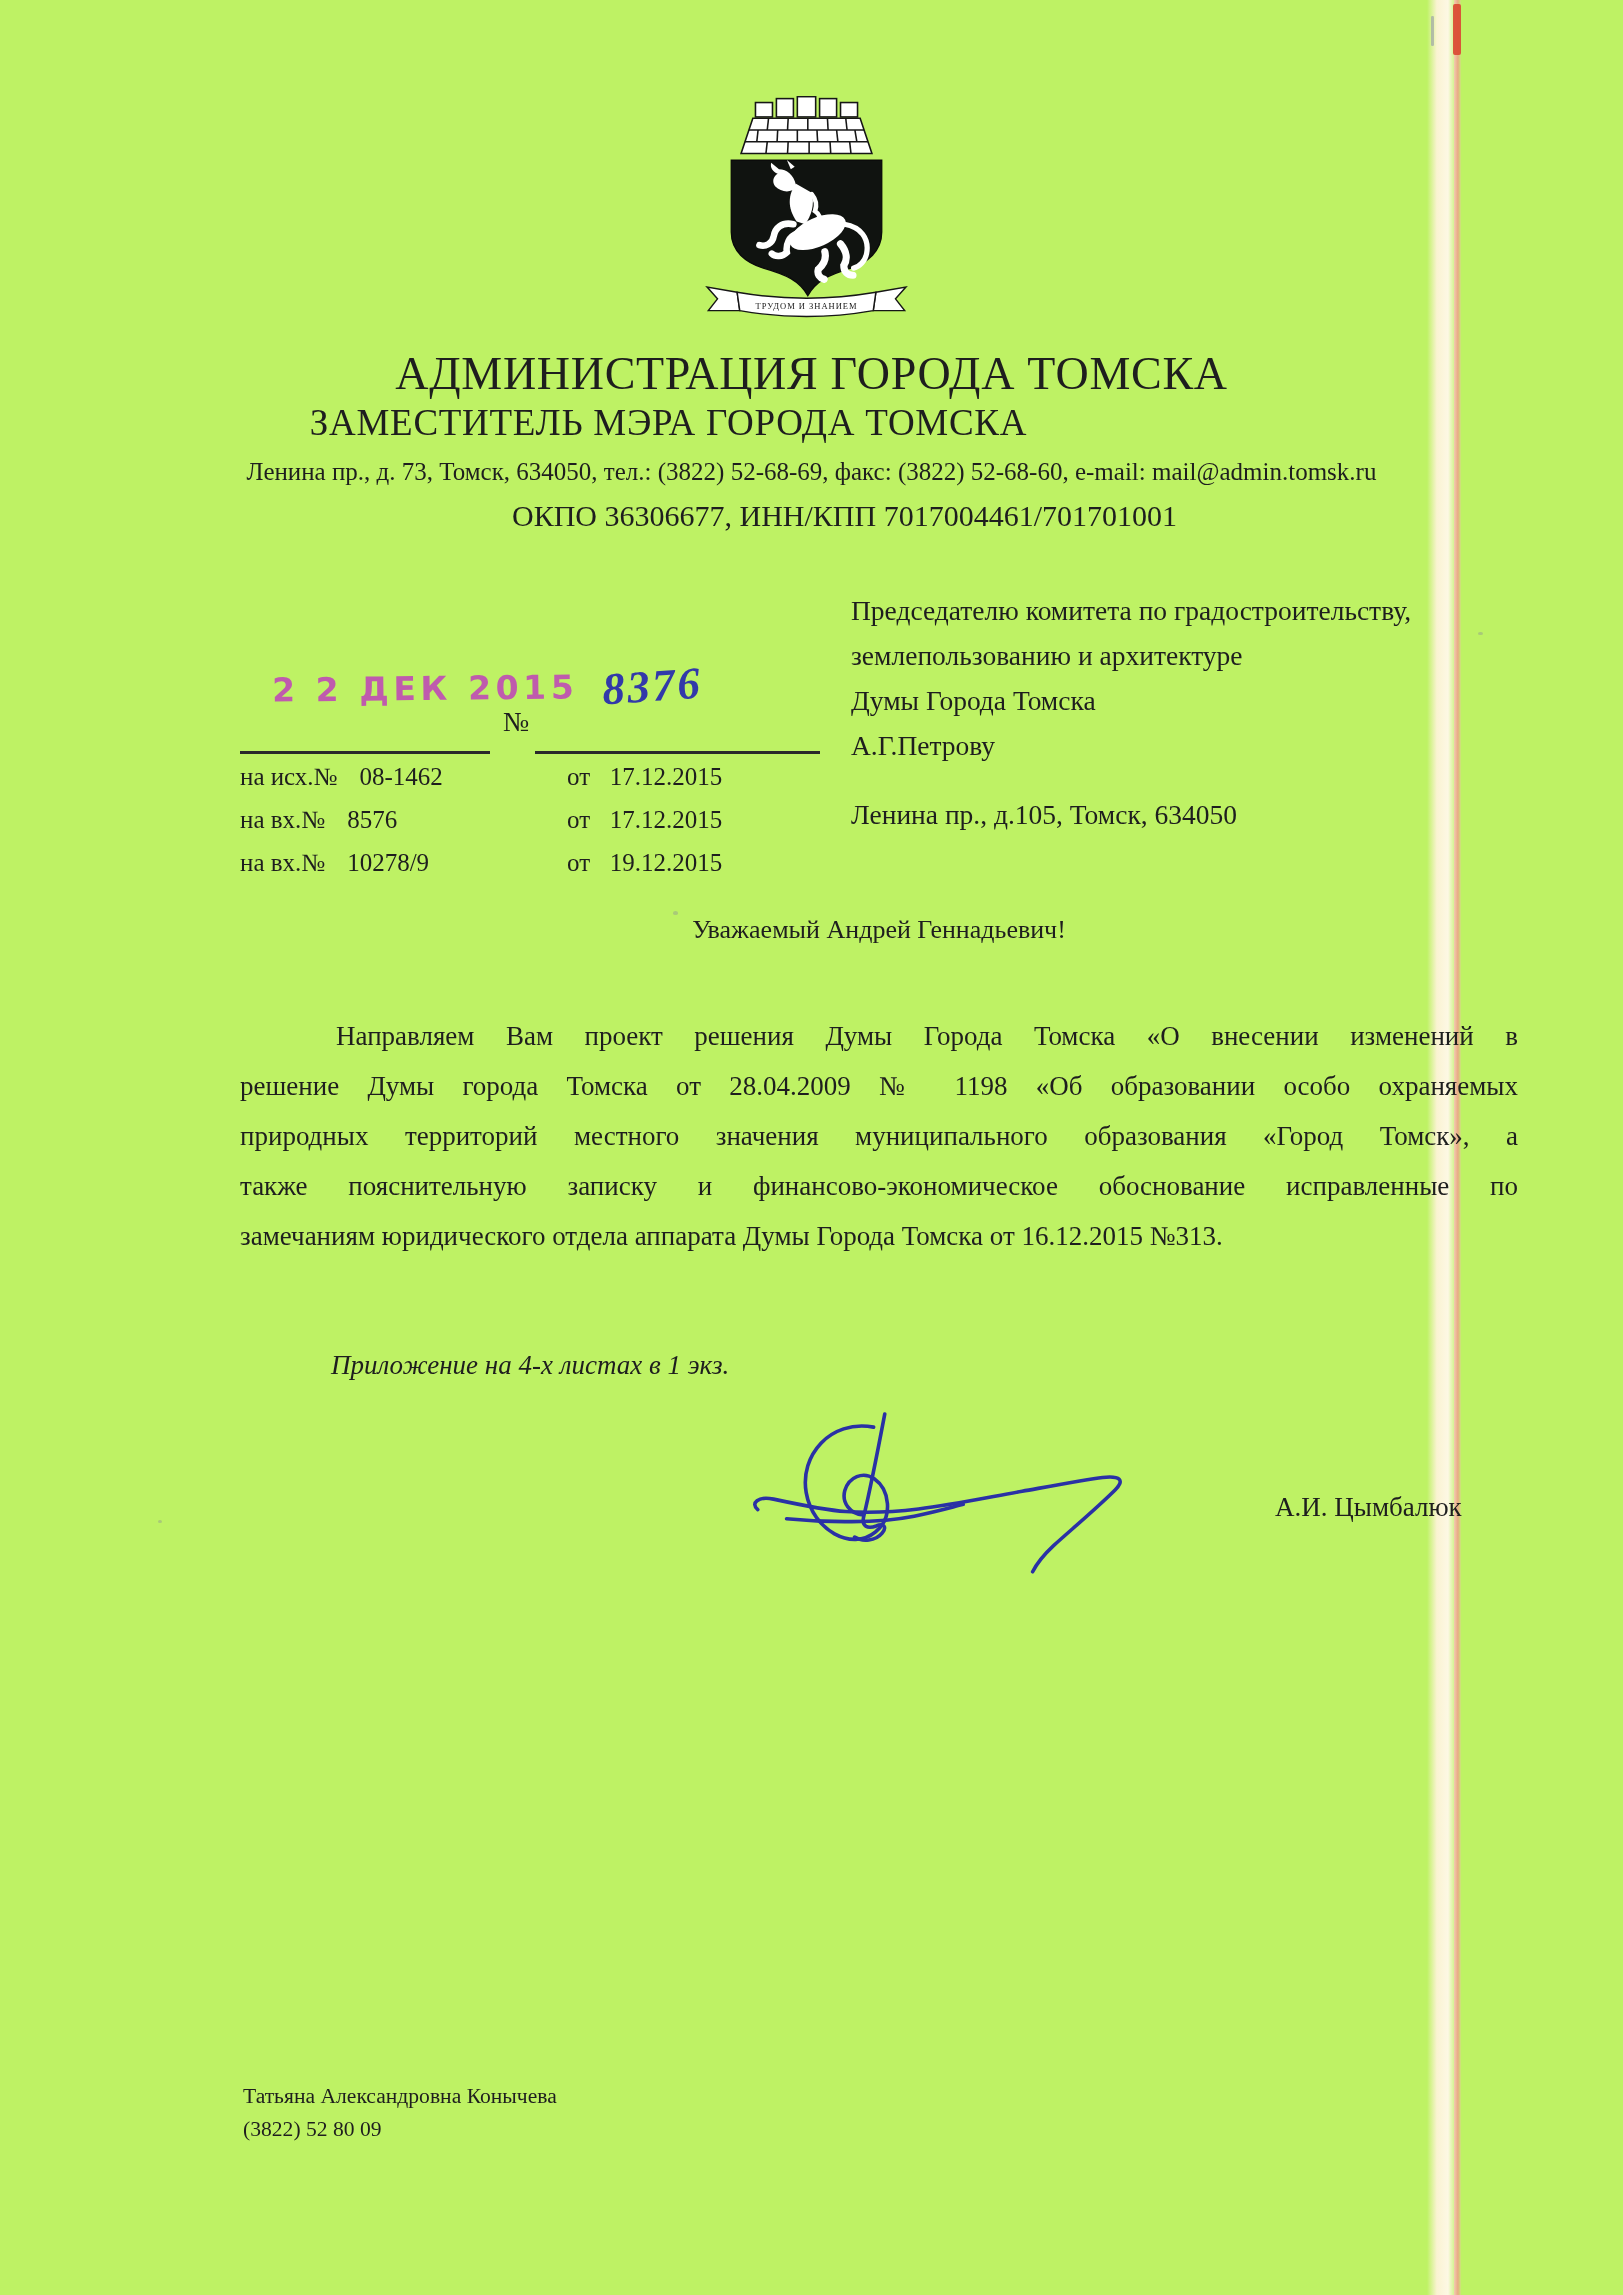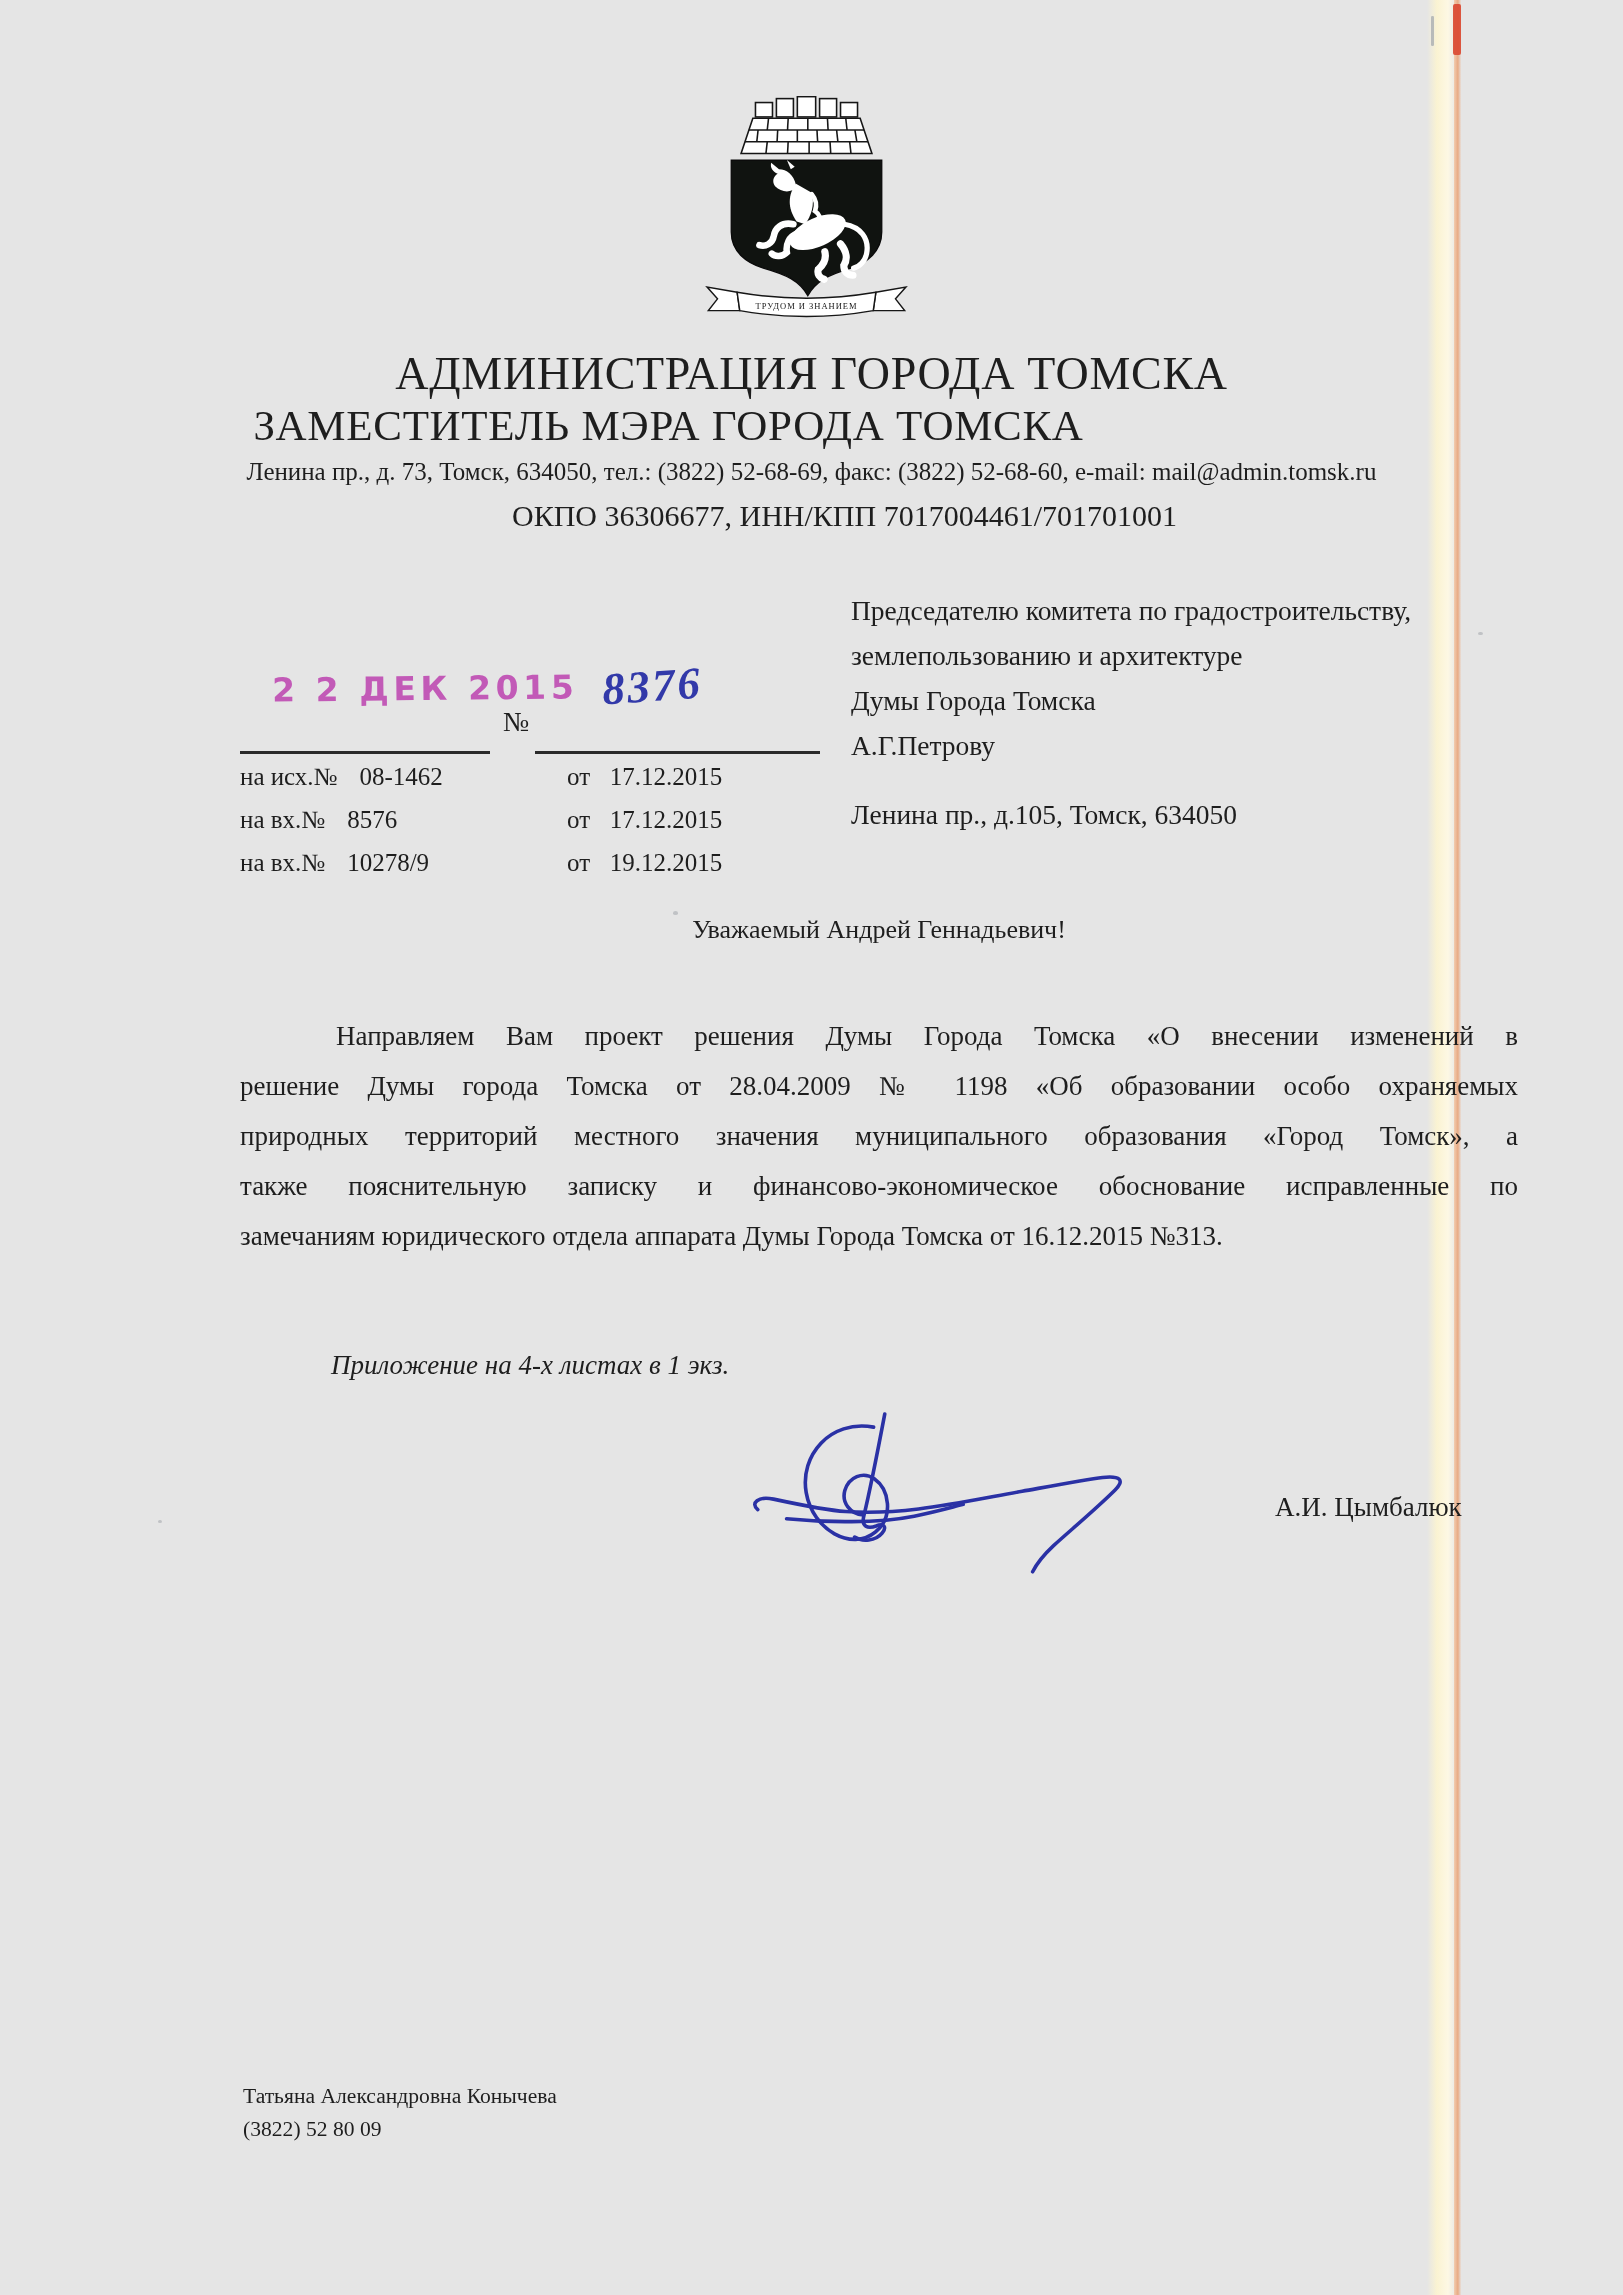--- a/index.html
+++ b/index.html
@@ -1,39 +1,39 @@
 <!DOCTYPE html>
 <html style="font-size:10.5px"><head>
 <meta charset="utf-8">
 <style>
   html,body{margin:0;padding:0;background:#ffffff;}
   .sheet{
     position:relative;
     width:1623px;height:2295px;
-    background:#e5e5e5;
+    background:#bef264;
     font-family:"Liberation Serif","DejaVu Serif",serif;
     color:#1e1e1e;
     overflow:hidden;
   }
   
   .crease-yellow{position:absolute;left:1427px;top:0;width:27.5px;height:2295px;
     background:linear-gradient(to right, rgba(251,245,215,0), #faf3d2 35%, #fdf8e4 75%, rgba(253,248,228,0.25));}
   .crease-line{position:absolute;left:1454px;top:0;width:7.2px;height:2295px;
     background:linear-gradient(to right, #f2cdb0, #e8ab85 55%, rgba(240,205,180,0.25));}
   .crease-red-top{position:absolute;left:1453px;top:3.9px;width:7.9px;height:51px;
     background:#da4a32;border-radius:2px;opacity:.92;}
   .crease-gray-dash{position:absolute;left:1431px;top:15.7px;width:3.3px;height:30px;
     background:#99a0a8;opacity:.65;border-radius:1.3px;}
   .speck{position:absolute;background:#8a8f96;opacity:.4;border-radius:50%;}
   
   .emblem{position:absolute;left:695px;top:96px;width:223px;height:229px;}
   .org-title{position:absolute;left:0;top:347px;width:1623px;text-align:center;
     font-size:46px;letter-spacing:0.7px;white-space:nowrap;}
   .dept-title{position:absolute;left:0;top:401px;width:1337px;text-align:center;
-    font-size:43px;letter-spacing:0.7px;white-space:nowrap;}
+    font-size:37px;letter-spacing:0.7px;white-space:nowrap;}
   .addr-line{position:absolute;left:0;top:458px;width:1623px;text-align:center;
     font-size:25px;white-space:nowrap;}
   .okpo-line{position:absolute;left:0;top:499px;width:1623px;text-align:center;
     font-size:30px;white-space:nowrap;margin-left:33px;}
   
   .stamp-date{position:absolute;left:272px;top:669px;
     font-family:"DejaVu Sans","Liberation Sans",sans-serif;
     font-size:33px;font-weight:700;letter-spacing:4.6px;color:#c04fb4;
     transform:rotate(-0.6deg);opacity:.92;white-space:nowrap;}
   .out-number{position:absolute;left:602px;top:660px;

